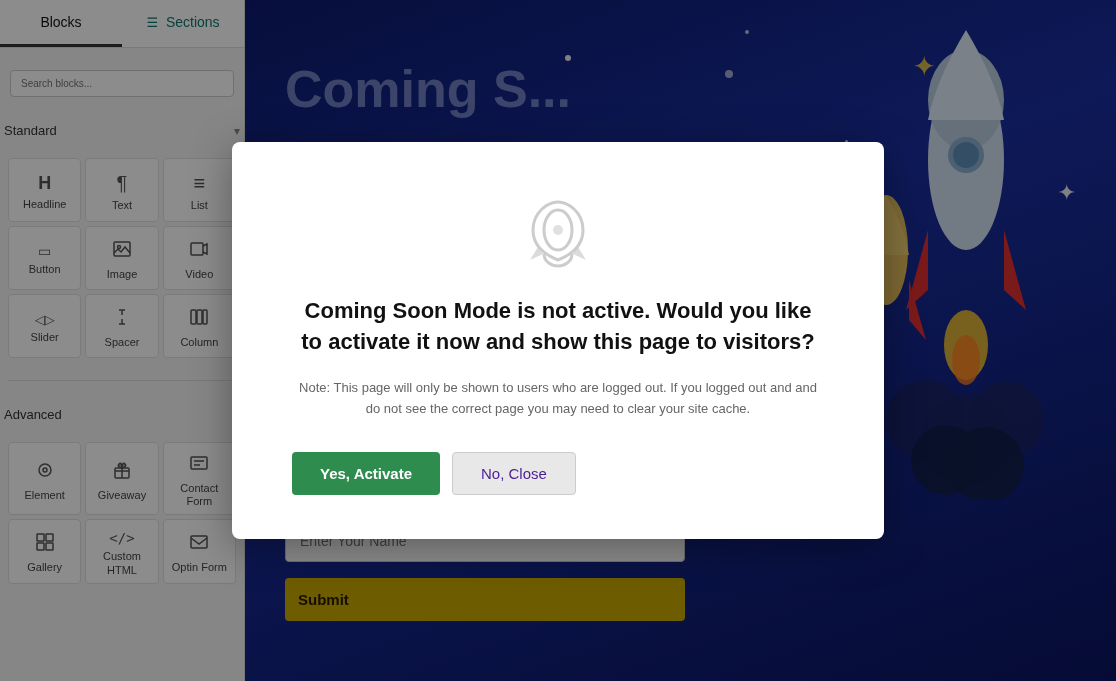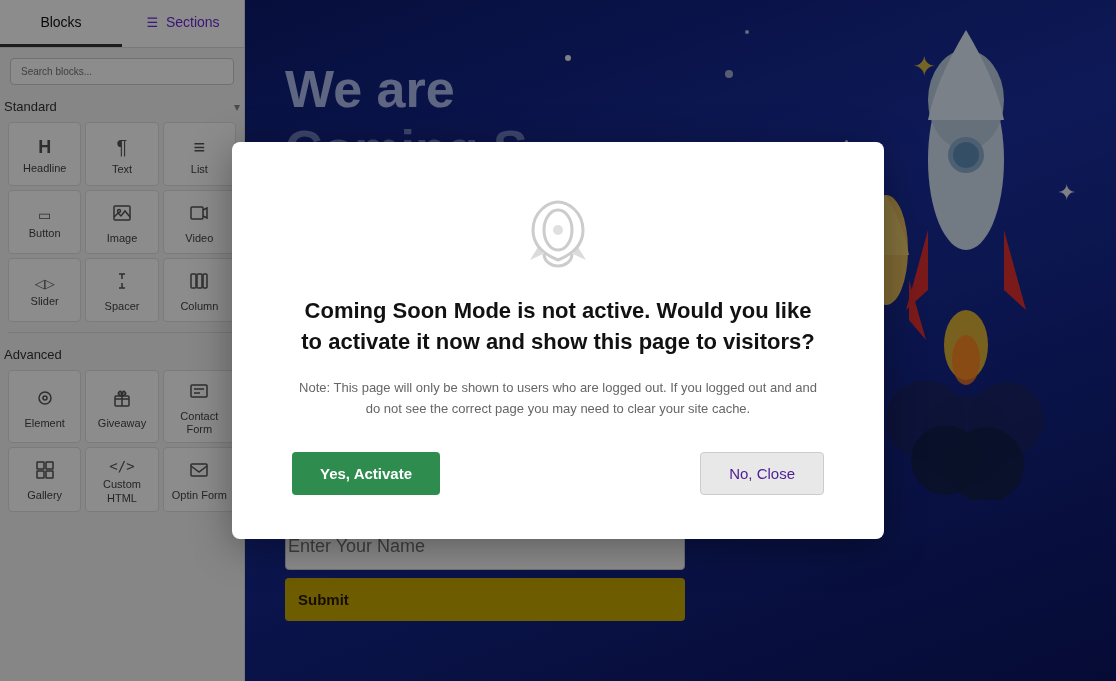--- a/index.html
+++ b/index.html
@@ -14,34 +14,35 @@
     
     .left-panel {
       position: absolute;
       left: 0; top: 0;
       width: 245px;
       height: 681px;
       background: #f5f5f5;
       border-right: 1px solid #ddd;
       display: flex;
       flex-direction: column;
+      gap: 12px;
     }
 
     .tabs-row {
       display: flex;
       border-bottom: 1px solid #ddd;
       background: #fff;
     }
     .tab-item {
       flex: 1;
       padding: 14px 10px;
       text-align: center;
       font-size: 14px;
       font-weight: 500;
-      color: #6d28d9;
+      color: #0f766e;
       cursor: pointer;
       border-bottom: 3px solid transparent;
     }
     .tab-item.active {
       border-bottom: 3px solid #333;
       color: #111;
     }
     .tab-item .tab-icon {
       margin-right: 4px;
       font-size: 13px;
@@ -142,27 +143,27 @@
 
     
     .bg-form {
       position: absolute;
       bottom: 60px;
       left: 40px;
       width: 400px;
     }
     .bg-input {
       width: 100%;
-      padding: 12px 2px;
+      padding: 12px 14px;
       border: 1px solid #ccc;
       border-radius: 4px;
-      font-size: 18px;
+      font-size: 14px;
       background: #fff;
       color: #888;
-      margin-bottom: 8px;
+      margin-bottom: 16px;
     }
     .bg-submit {
       width: 100%;
       padding: 13px;
       background: #c9a800;
       border: none;
       border-radius: 4px;
       font-size: 15px;
       font-weight: 600;
       color: #2a1a00;
@@ -210,22 +211,22 @@
       margin-bottom: 20px;
     }
     .modal-note {
       font-size: 13px;
       color: #666;
       line-height: 1.6;
       margin-bottom: 32px;
     }
     .modal-buttons {
       display: flex;
-      gap: 26px;
-      justify-content: space-between;
+      gap: 12px;
+      justify-content: flex-start;
     }
     .btn-activate {
       background: #2d8c4e;
       color: #fff;
       border: none;
       border-radius: 4px;
       padding: 12px 28px;
       font-size: 15px;
       font-weight: 600;
       cursor: pointer;
@@ -397,21 +398,20 @@
 
   <div class="star" style="width:6px;height:6px;top:55px;left:320px;opacity:0.9;"></div>
   <div class="star" style="width:4px;height:4px;top:30px;left:500px;opacity:0.7;"></div>
   <div class="star" style="width:8px;height:8px;top:70px;left:480px;opacity:0.6;"></div>
   <div class="star" style="width:3px;height:3px;top:140px;left:600px;opacity:0.8;"></div>
 
   <div style="position:absolute;top:50px;right:180px;color:#e8c840;font-size:28px;opacity:0.9;">✦</div>
   <div style="position:absolute;top:180px;right:40px;color:#fff;font-size:22px;opacity:0.9;">✦</div>
 
   <div class="coming-soon-text">
-    <div>We are</div>
     <div style="opacity:0.6;">Coming S...</div>
   </div>
 
   <div class="rocket-decoration">
     <svg viewBox="0 0 320 500" xmlns="http://www.w3.org/2000/svg">
 
       <ellipse cx="200" cy="160" rx="38" ry="90" fill="#d0dff0"></ellipse>
       <ellipse cx="200" cy="100" rx="38" ry="50" fill="#b8cce0"></ellipse>
 
       <path d="M200 30 Q230 80 238 120 L162 120 Q170 80 200 30Z" fill="#e0ecf8"></path>

